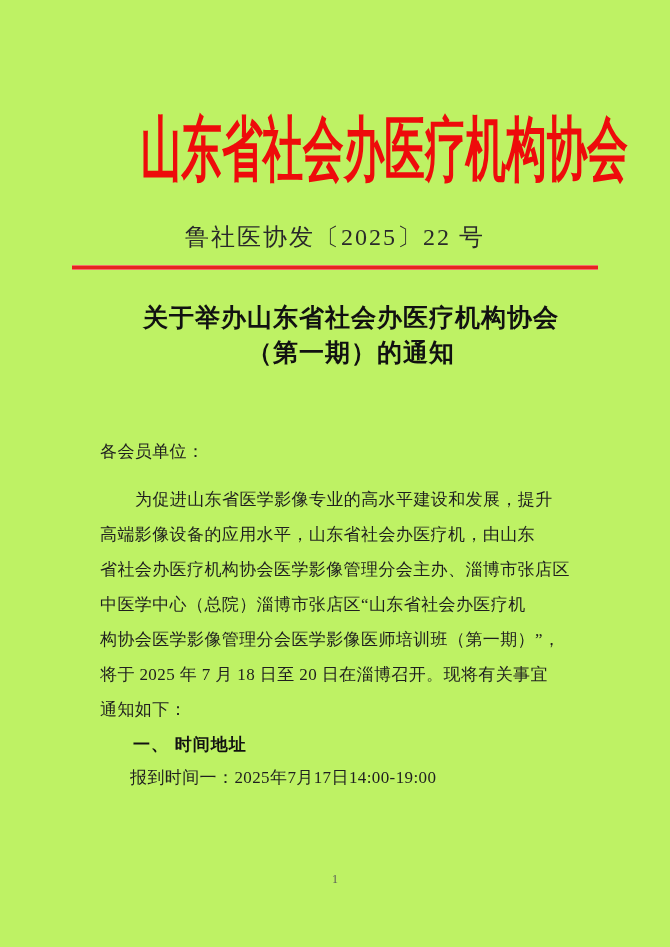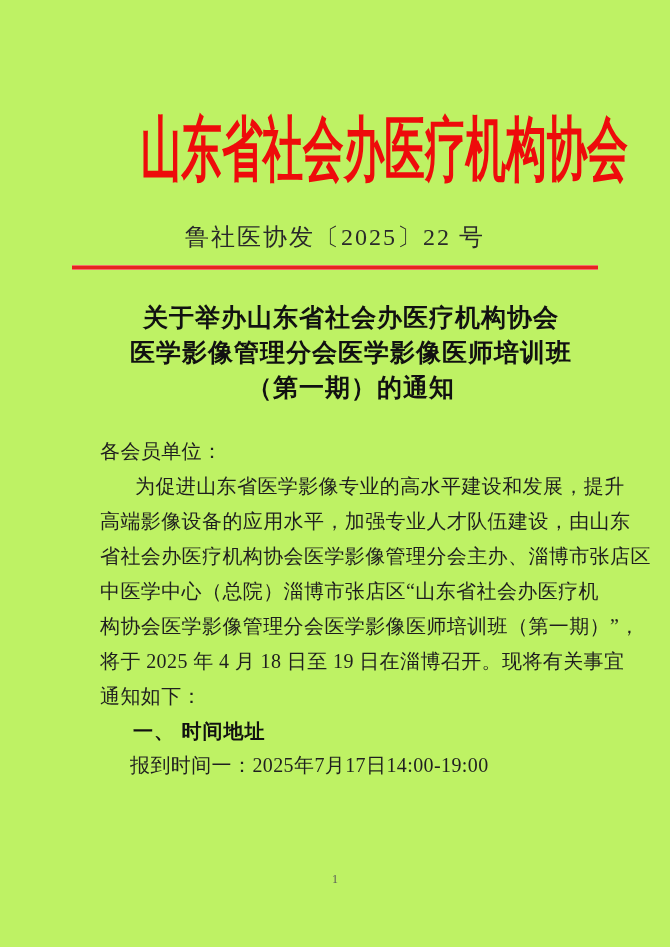--- a/index.html
+++ b/index.html
@@ -69,30 +69,31 @@
     color: #111111;
     letter-spacing: 1px;
     padding-left: 32px;
   }
   
   .content {
     position: absolute;
     top: 434px;
     left: 100px;
     width: 460px;
-    font-size: 20px;
+    font-size: 17px;
     line-height: 35px;
     letter-spacing: 0.4px;
     color: #1f1f1f;
   }
   .content .line {
     white-space: nowrap;
   }
   .content .indent-first {
     text-indent: 35px;
+    margin-top: 13px;
   }
   .content .heading {
     font-family: "Liberation Sans", "DejaVu Sans", sans-serif;
     font-weight: bold;
     padding-left: 33px;
     color: #111111;
     letter-spacing: 1px;
   }
   .content .item {
     padding-left: 30px;
@@ -116,33 +117,32 @@
 <div class="doc-page">
 
   <div class="org-title">山东省社会办医疗机构协会</div>
 
   <div class="doc-number">鲁社医协发〔2025〕22 号</div>
 
   <div class="red-divider"></div>
 
   <div class="doc-title">
     <div class="title-line">关于举办山东省社会办医疗机构协会</div>
-    <div class="title-line">医学影像管理分会医学影像医师培训班</div>
     <div class="title-line">（第一期）的通知</div>
   </div>
 
   <div class="content">
     <div class="line salutation">各会员单位：</div>
 
     <div class="line indent-first">为促进山东省医学影像专业的高水平建设和发展，提升</div>
-    <div class="line">高端影像设备的应用水平，加强专业人才队伍建设，由山东</div>
+    <div class="line">高端影像设备的应用水平，山东省社会办医疗机，由山东</div>
     <div class="line">省社会办医疗机构协会医学影像管理分会主办、淄博市张店区</div>
     <div class="line">中医学中心（总院）淄博市张店区“山东省社会办医疗机</div>
     <div class="line">构协会医学影像管理分会医学影像医师培训班（第一期）”，</div>
-    <div class="line">将于 2025 年 4 月 18 日至 19 日在淄博召开。现将有关事宜</div>
+    <div class="line">将于 2025 年 7 月 18 日至 20 日在淄博召开。现将有关事宜</div>
     <div class="line">通知如下：</div>
 
     <div class="line heading">一、 时间地址</div>
 
     <div class="line item">报到时间一：2025年7月17日14:00-19:00</div>
   </div>
 
   <div class="page-number">1</div>
 
 </div>

